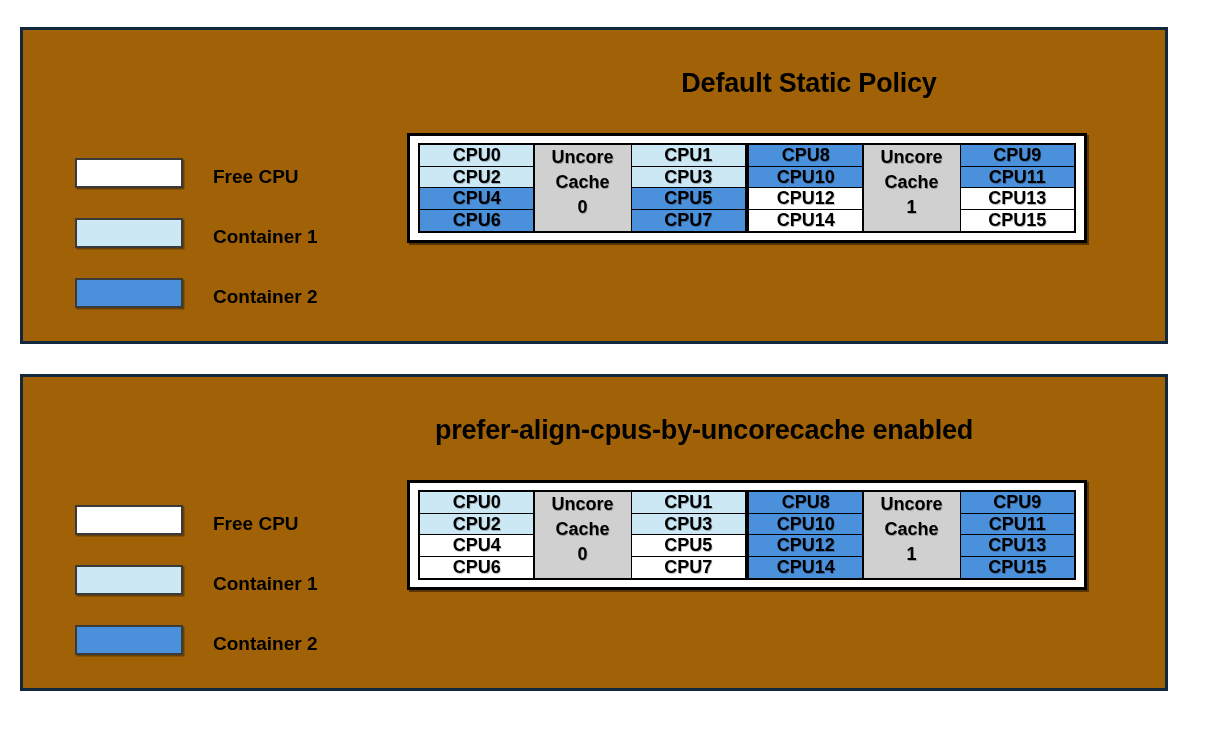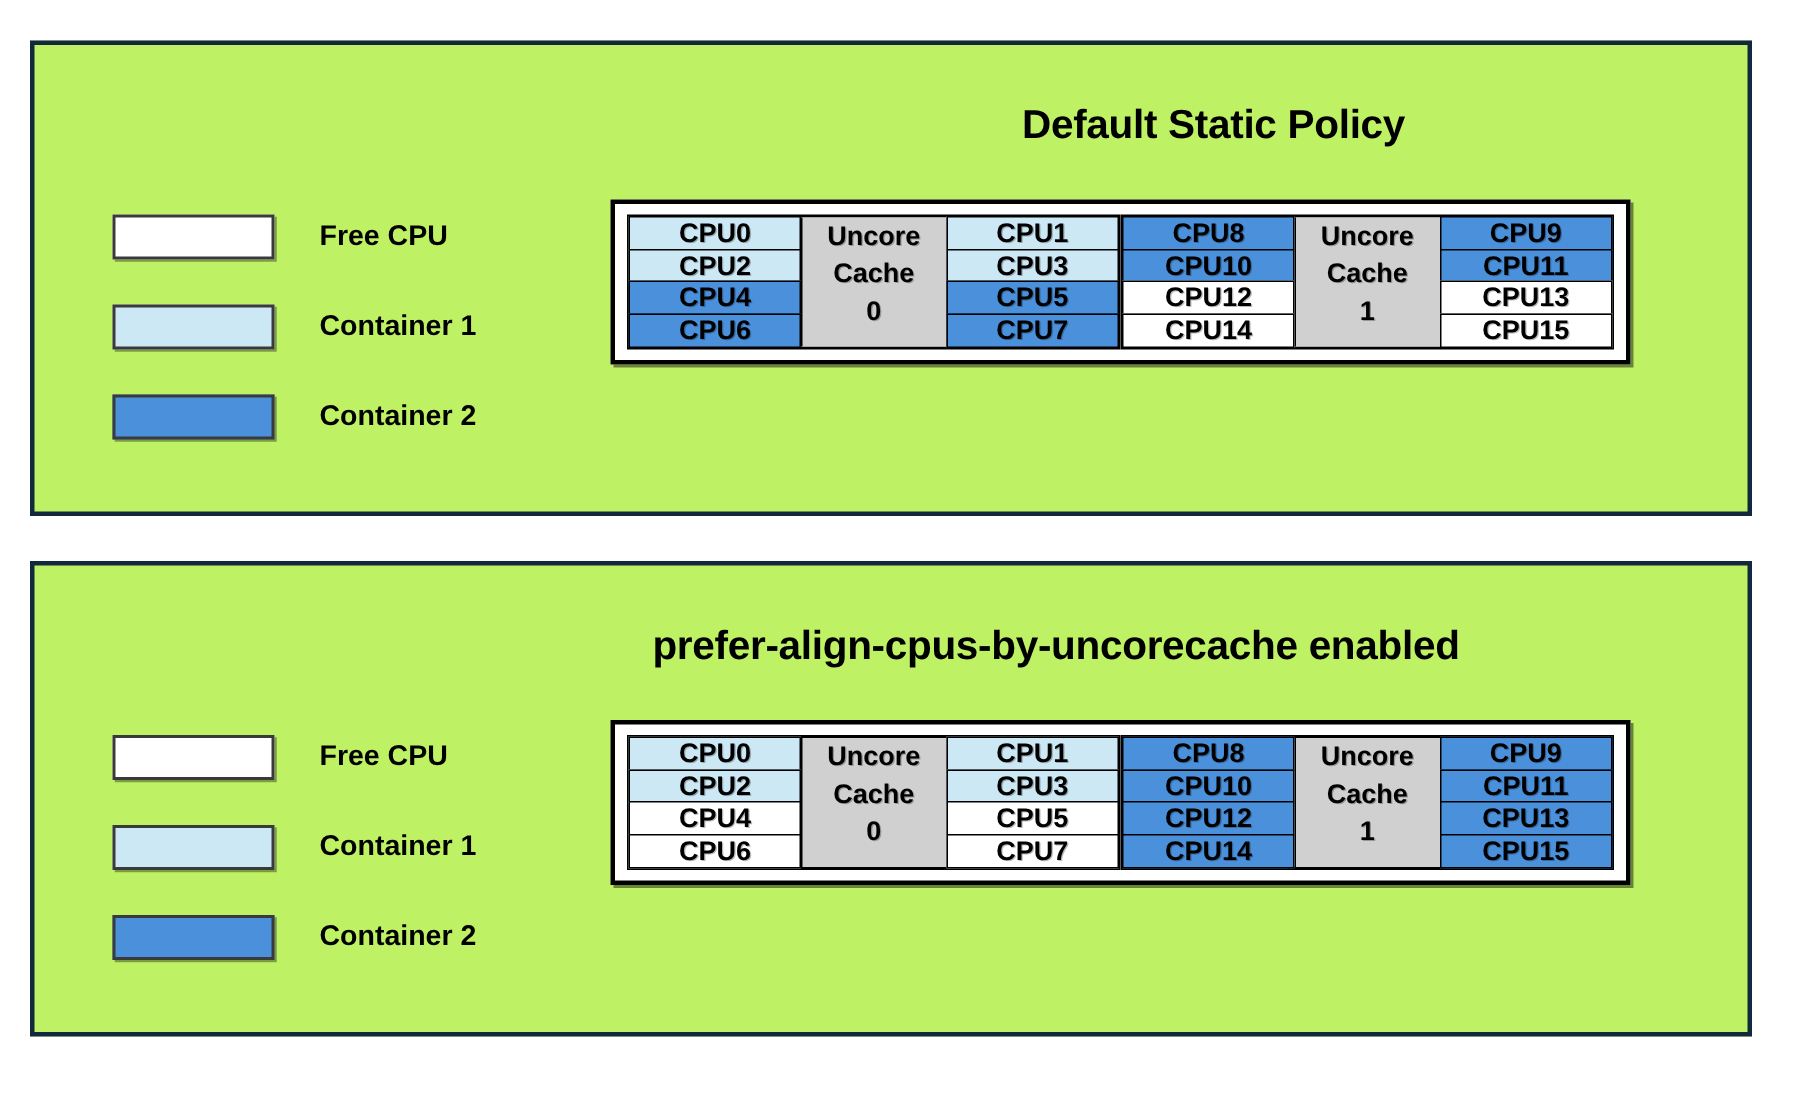--- a/index.html
+++ b/index.html
@@ -13,21 +13,21 @@
     font-family: "Liberation Sans", sans-serif;
     position: relative;
     overflow: hidden;
   }
 
   .panel {
     position: absolute;
     left: 20px;
     width: 1148px;
     border: 3px solid #12283c;
-    background: #bef264;
+    background: #a16207;
     box-sizing: border-box;
   }
   #panel-top    { top: 27px;  height: 317px; }
   #panel-bottom { top: 374px; height: 317px; }
 
   .panel-title {
     position: absolute;
     top: 38px;
     left: 0;
     width: 100%;
@@ -41,21 +41,21 @@
   #title-bottom { font-size: 27px; padding-left: 110px; }
 
   
   .legend {
     position: absolute;
     left: 52px;
     top: 98px;
   }
   .legend-row {
     display: flex;
-    align-items: center;
+    align-items: flex-end;
     height: 60px;
   }
   .legend-swatch {
     width: 108px;
     height: 30px;
     border: 2px solid #3a3a3a;
     box-sizing: border-box;
     box-shadow: 1.5px 1.5px 0 rgba(0,0,0,0.35);
     flex: 0 0 auto;
   }

